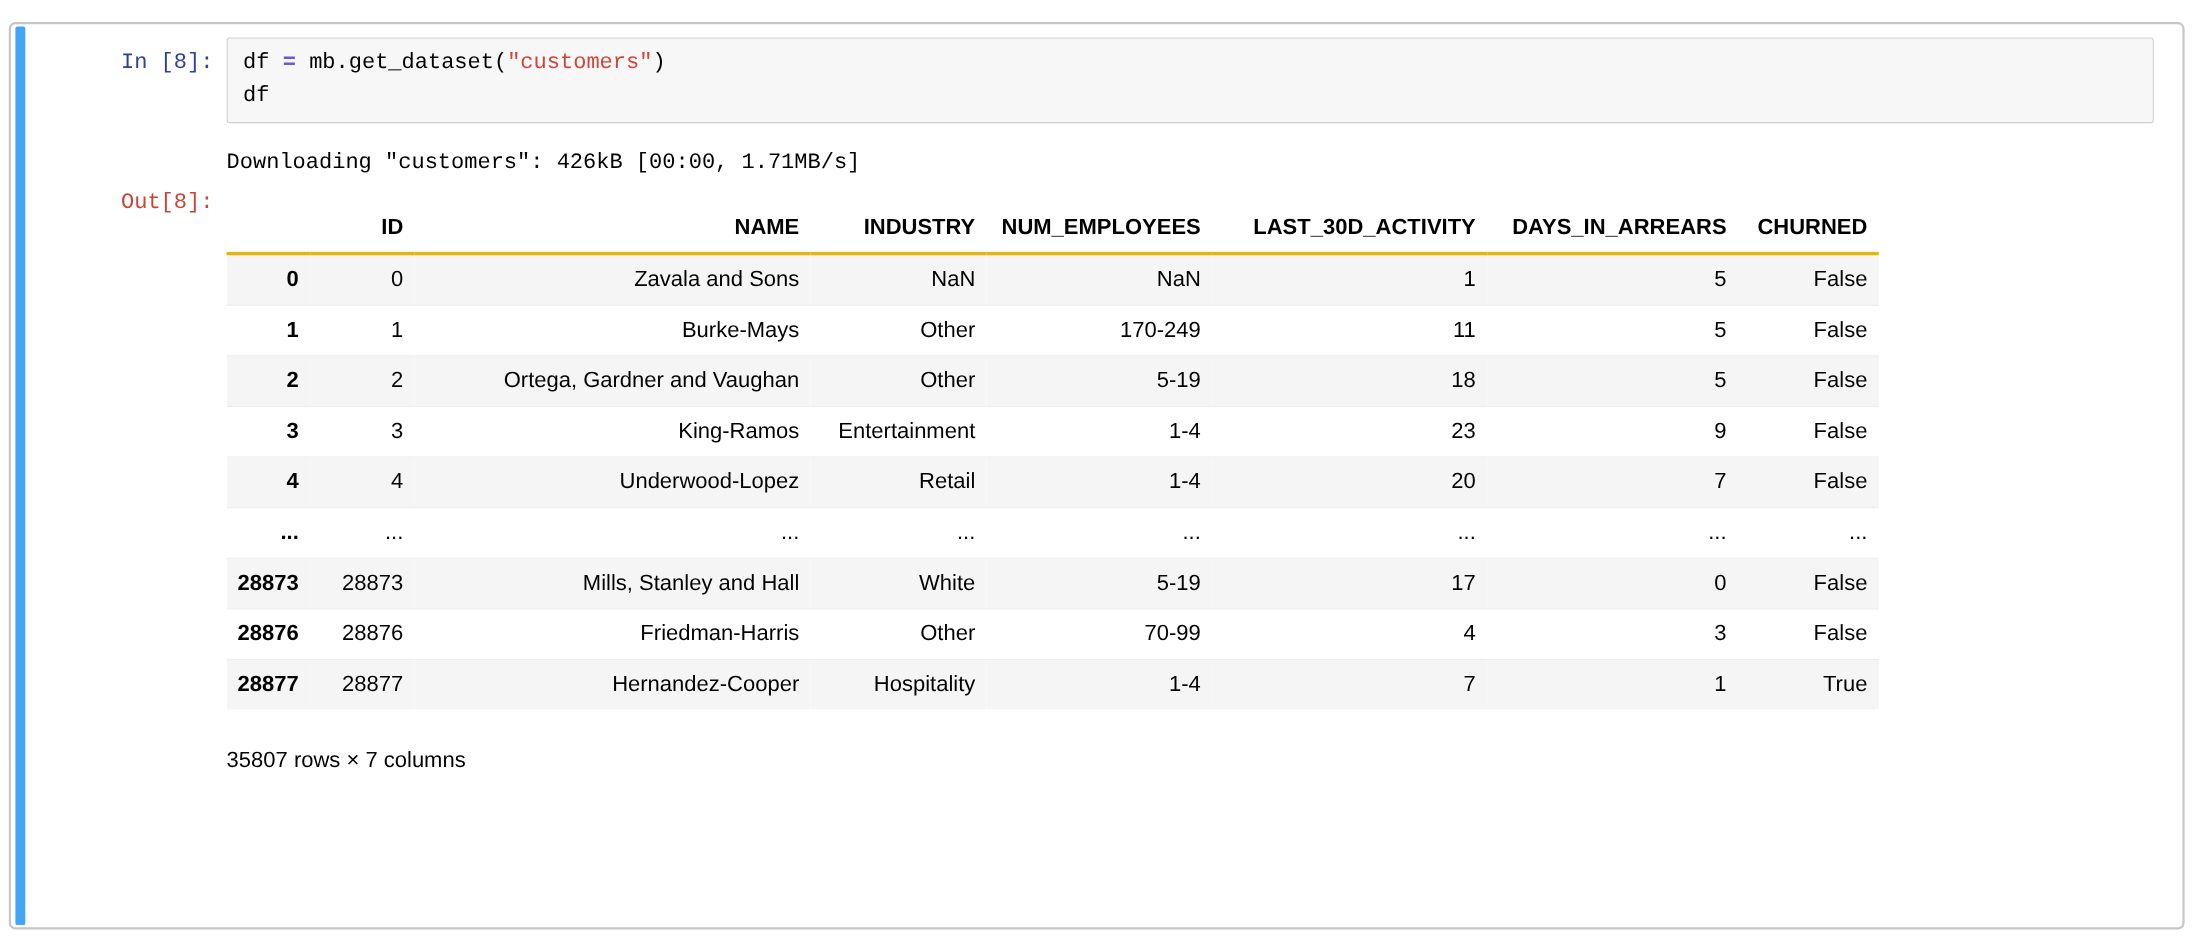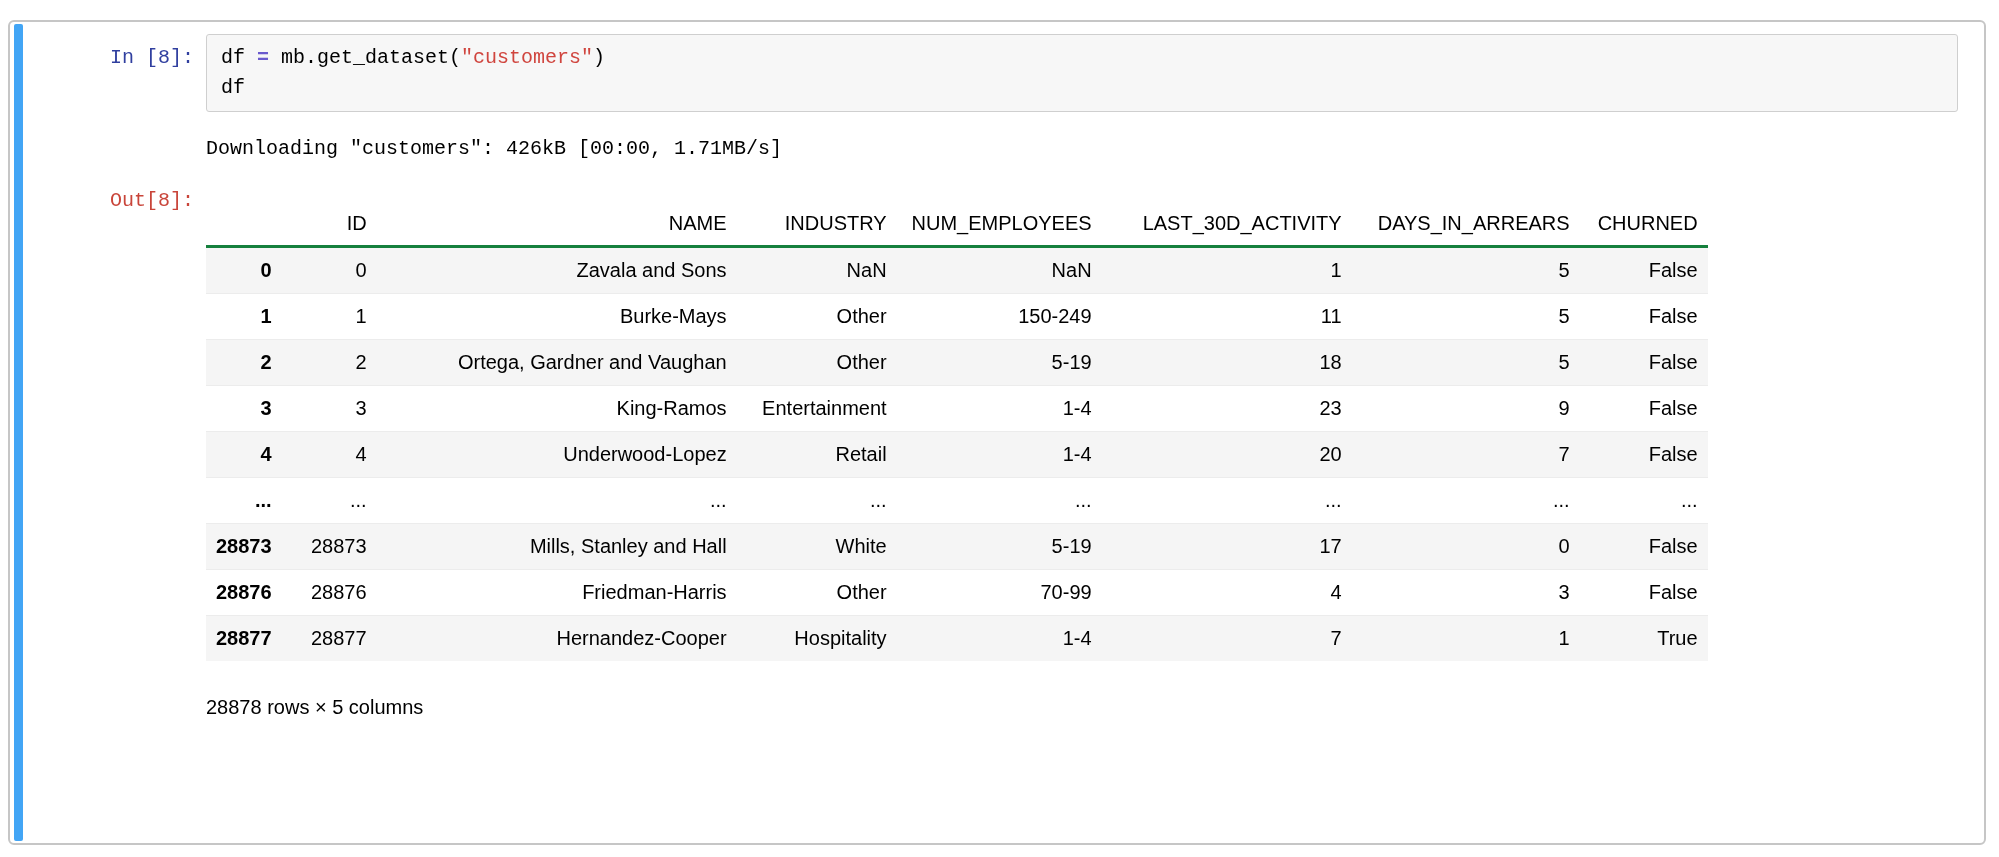--- a/index.html
+++ b/index.html
@@ -51,43 +51,43 @@
     font-family: "Liberation Mono", "DejaVu Sans Mono", monospace;
     font-size: 20px;
     line-height: 30px;
     color: #000;
     white-space: pre;
   }
   .tok-operator { color: #6a5acd; font-weight: bold; }
   .tok-string   { color: #d0453e; }
   .stream { margin: 24px 0 0 196px; }
   .stream pre { line-height: 26px; }
-  .output-row { margin-top: 24px; }
+  .output-row { margin-top: 8px; }
   .df-area { flex: 1; min-width: 0; }
   table.dataframe {
     border-collapse: collapse;
     table-layout: fixed;
     margin-top: 20px;
     font-size: 20px;
     color: #000;
   }
   table.dataframe col.c-index { width: 62px; }
   table.dataframe col.c-id { width: 95px; }
   table.dataframe col.c-name { width: 360px; }
   table.dataframe col.c-industry { width: 160px; }
   table.dataframe col.c-numemp { width: 205px; }
   table.dataframe col.c-activity { width: 250px; }
   table.dataframe col.c-arrears { width: 228px; }
   table.dataframe col.c-churned { width: 128px; }
   table.dataframe thead th {
-    font-weight: normal;
+    font-weight: bold;
     text-align: right;
     vertical-align: bottom;
     padding: 6px 10px 10px 10px;
-    border-bottom: 3px solid #15803d;
+    border-bottom: 3px solid #eab308;
     white-space: nowrap;
   }
   table.dataframe tbody th,
   table.dataframe tbody td {
     text-align: right;
     padding: 11px 10px;
     white-space: nowrap;
     overflow: hidden;
   }
   table.dataframe tbody th { font-weight: bold; }
@@ -155,21 +155,21 @@
                 <td>NaN</td>
                 <td>1</td>
                 <td>5</td>
                 <td>False</td>
               </tr>
               <tr>
                 <th>1</th>
                 <td>1</td>
                 <td>Burke-Mays</td>
                 <td>Other</td>
-                <td>150-249</td>
+                <td>170-249</td>
                 <td>11</td>
                 <td>5</td>
                 <td>False</td>
               </tr>
               <tr>
                 <th>2</th>
                 <td>2</td>
                 <td>Ortega, Gardner and Vaughan</td>
                 <td>Other</td>
                 <td>5-19</td>
@@ -232,18 +232,18 @@
                 <td>28877</td>
                 <td>Hernandez-Cooper</td>
                 <td>Hospitality</td>
                 <td>1-4</td>
                 <td>7</td>
                 <td>1</td>
                 <td>True</td>
               </tr>
             </tbody>
         </table>
-        <div class="shape-text">28878 rows × 5 columns</div>
+        <div class="shape-text">35807 rows × 7 columns</div>
       </div>
     </div>
 
   </div>
 </div>
 
 </body></html>

